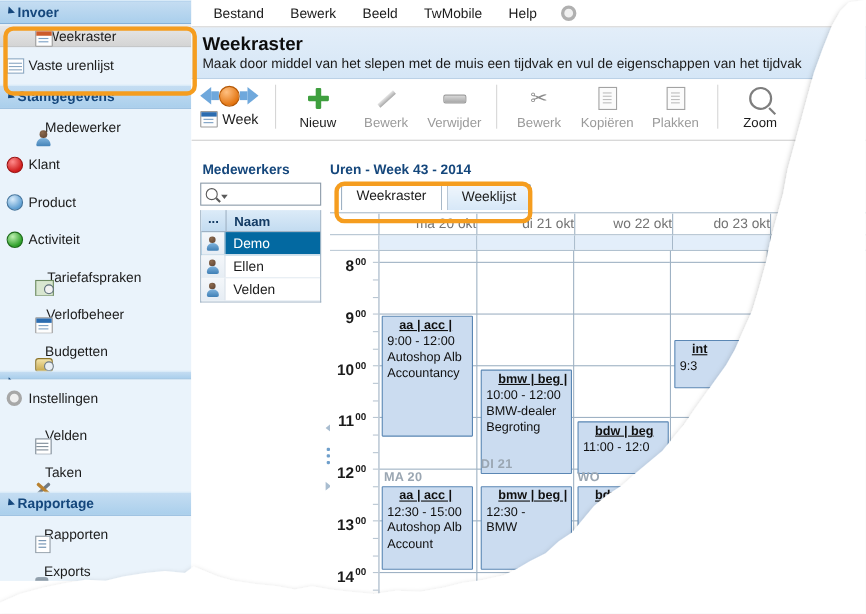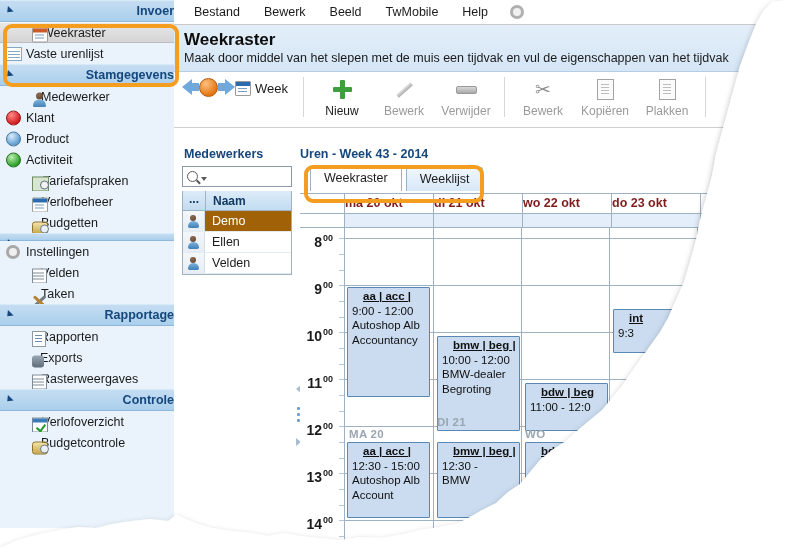--- a/index.html
+++ b/index.html
@@ -22,31 +22,31 @@
     padding:3px 0 0 9px;box-sizing:border-box;letter-spacing:.1px;
   }
   #me-min{
     position:absolute;right:6px;top:8px;width:11px;height:3px;background:#cfe3f5;
   }
   .me-group{
     background:#b5d2ea;
     background:linear-gradient(to bottom,#c5ddf2 0%,#aacfec 100%);
     color:#15477c;font-weight:bold;font-size:12.5px;
     padding:3px 0 3px 16px;position:relative;
-    border-top:1px solid #d8eaf8;border-bottom:1px solid #8fb9dc;text-align:right;
+    border-top:1px solid #d8eaf8;border-bottom:1px solid #8fb9dc;
   }
   .me-group .tri{
     position:absolute;left:5px;top:7px;width:0;height:0;
     border-left:4px solid transparent;border-right:4px solid transparent;
     border-top:5px solid #15477c;
     transform:rotate(45deg);
   }
   .me-item{
     position:relative;display:flex;align-items:center;
-    font-size:12.5px;color:#1b1b1b;height:21px;padding-left:26px;
+    font-size:12.5px;color:#1b1b1b;height:34px;padding-left:26px;
     background:#eaf3fb;
   }
   .me-item.selected{
     background:linear-gradient(to bottom,#e8e8e8 0%,#d4d4d4 100%);
     border-top:1px solid #f6f6f6;border-bottom:1px solid #bdbdbd;
     height:19px;
   }
   .me-ico{position:absolute;left:6px;top:50%;transform:translateY(-50%);width:16px;height:16px;}
 
   
@@ -131,21 +131,21 @@
   .tb-sep{width:1px;height:40px;background:#d6d6d6;margin:2px 7px 0 7px;}
   .tb-btn{
     display:flex;flex-direction:column;align-items:center;justify-content:flex-start;
     min-width:50px;padding:3px 6px 0 6px;
   }
   .tb-lbl{font-size:12px;margin-top:3px;color:#1b1b1b;white-space:nowrap;}
   .tb-lbl.dim{color:#9a9a9a;}
   .tb-ico{height:23px;display:flex;align-items:center;justify-content:center;}
 
   
-  #nav-group{display:flex;flex-direction:row;align-items:center;padding:0 8px;}
+  #nav-group{display:flex;flex-direction:column;align-items:center;padding:0 8px;}
   #nav-arrows{display:flex;align-items:center;gap:7px;height:24px;}
   .arrow{width:0;height:0;position:relative;}
   .arr-l{border-top:8px solid transparent;border-bottom:8px solid transparent;border-right:10px solid #6fa8dc;}
   .arr-r{border-top:8px solid transparent;border-bottom:8px solid transparent;border-left:10px solid #6fa8dc;}
   .arr-tail{position:absolute;top:-4px;width:7px;height:8px;background:#6fa8dc;}
   .arr-l .arr-tail{left:10px;}
   .arr-r .arr-tail{left:-17px;}
   #today-dot{width:17px;height:17px;border-radius:50%;
     background:radial-gradient(circle at 35% 28%,#ffc081,#e2720c 75%);border:1px solid #b45806;}
   #nav-week{display:flex;align-items:center;gap:4px;margin-top:2px;}
@@ -189,21 +189,21 @@
     background:linear-gradient(to bottom,#dcebf8 0%,#c3dcf1 100%);
     border-bottom:1px solid #9fb2c4;align-items:center;font-size:12px;font-weight:bold;color:#123a63;}
   #emp-head .c1{width:22px;text-align:center;border-right:1px solid #9fb2c4;height:19px;line-height:17px;}
   #emp-head .c2{padding-left:7px;}
   .emp-row{display:flex;height:20px;align-items:center;font-size:12.5px;color:#1b1b1b;
     border-bottom:1px solid #e4ebf2;}
   .emp-row .c1{width:22px;display:flex;align-items:center;justify-content:center;
     border-right:1px solid #d5dee7;height:20px;box-sizing:border-box;
     background:linear-gradient(to bottom,#f4f7fa,#e6edf4);}
   .emp-row .c2{padding-left:7px;}
-  .emp-row.sel{background:#a16207;color:#ffffff;}
+  .emp-row.sel{background:#0369a1;color:#ffffff;}
   .emp-row .ic-person{width:13px;height:13px;}
   .emp-row .ic-person:before{left:3px;width:6px;height:6px;}
   .emp-row .ic-person:after{top:6px;width:11px;height:7px;}
 
   
   #splitter{position:absolute;left:120px;top:0;width:9px;height:395px;background:#ffffff;}
   #sp-dots{position:absolute;left:3px;top:262px;width:3px;height:17px;}
   #sp-dots i{display:block;width:3px;height:3px;background:#6f9fcb;margin-bottom:3px;border-radius:1px;}
   .sp-arrow{position:absolute;left:2px;width:0;height:0;
     border-top:4px solid transparent;border-bottom:4px solid transparent;}
@@ -224,22 +224,22 @@
   .tab.active{background:#ffffff;border-color:#9fb2c4;padding-bottom:5px;}
   #tabs-highlight{
     position:absolute;left:4px;top:20px;width:180px;height:38px;
     border:4px solid #f59d1f;border-radius:9px;box-sizing:border-box;pointer-events:none;z-index:30;
   }
 
   #grid{position:absolute;left:0;top:48px;width:487px;height:347px;overflow:hidden;
     border-top:1px solid #9fb2c4;}
   #day-head{display:flex;height:19px;border-bottom:1px solid #9fb2c4;background:#ffffff;}
   #day-head .gutter{width:44px;border-right:1px solid #9fb2c4;}
-  .day-cell{flex:0 0 88px;border-right:1px solid #9fb2c4;text-align:left;
-    font-size:12.5px;font-weight:bold;color:#7f1d1d;line-height:19px;}
+  .day-cell{flex:0 0 88px;border-right:1px solid #9fb2c4;text-align:right;
+    font-size:12.5px;font-weight:normal;color:#737373;line-height:19px;}
   #allday{display:flex;height:13px;border-bottom:1px solid #9fb2c4;}
   #allday .gutter{width:44px;border-right:1px solid #9fb2c4;background:#fff;}
   .allday-cell{flex:0 0 88px;border-right:1px solid #9fb2c4;background:#e3eefa;}
 
   #body{position:relative;height:315px;}
   #gutter{position:absolute;left:0;top:0;width:44px;height:315px;border-right:1px solid #9fb2c4;background:#fff;}
   .hour-lbl{position:absolute;right:11px;font-size:14px;font-weight:bold;color:#1b1b1b;line-height:14px;}
   .hour-lbl sup{font-size:9px;font-weight:bold;vertical-align:super;margin-left:1px;}
   .tick{position:absolute;right:0;width:5px;height:1px;background:#b9c6d2;}
   #cols{position:absolute;left:45px;top:0;right:0;height:315px;}
@@ -413,20 +413,34 @@
           <span class="tb-lbl dim">Kopiëren</span>
         </div>
         <div class="tb-btn">
           <span class="tb-ico">
               <span class="page-ico two"></span>
             </span>
           <span class="tb-lbl dim">Plakken</span>
         </div>
       </div>
       <div class="tb-sep"></div>
+      <div class="tb-group">
+        <div class="tb-btn">
+          <span class="tb-ico">
+              <span class="magnifier"></span>
+            </span>
+          <span class="tb-lbl">Zoom</span>
+        </div>
+        <div class="tb-btn">
+          <span class="tb-ico">
+              <span class="clock"></span>
+            </span>
+          <span class="tb-lbl dim">Real time</span>
+        </div>
+      </div>
     </div>
 
     <div id="content">
 
       <div id="emp-panel">
         <div id="emp-title">Medewerkers</div>
         <div id="emp-search">
           <span class="magnifier"></span>
           <span class="caret"></span>
         </div>

